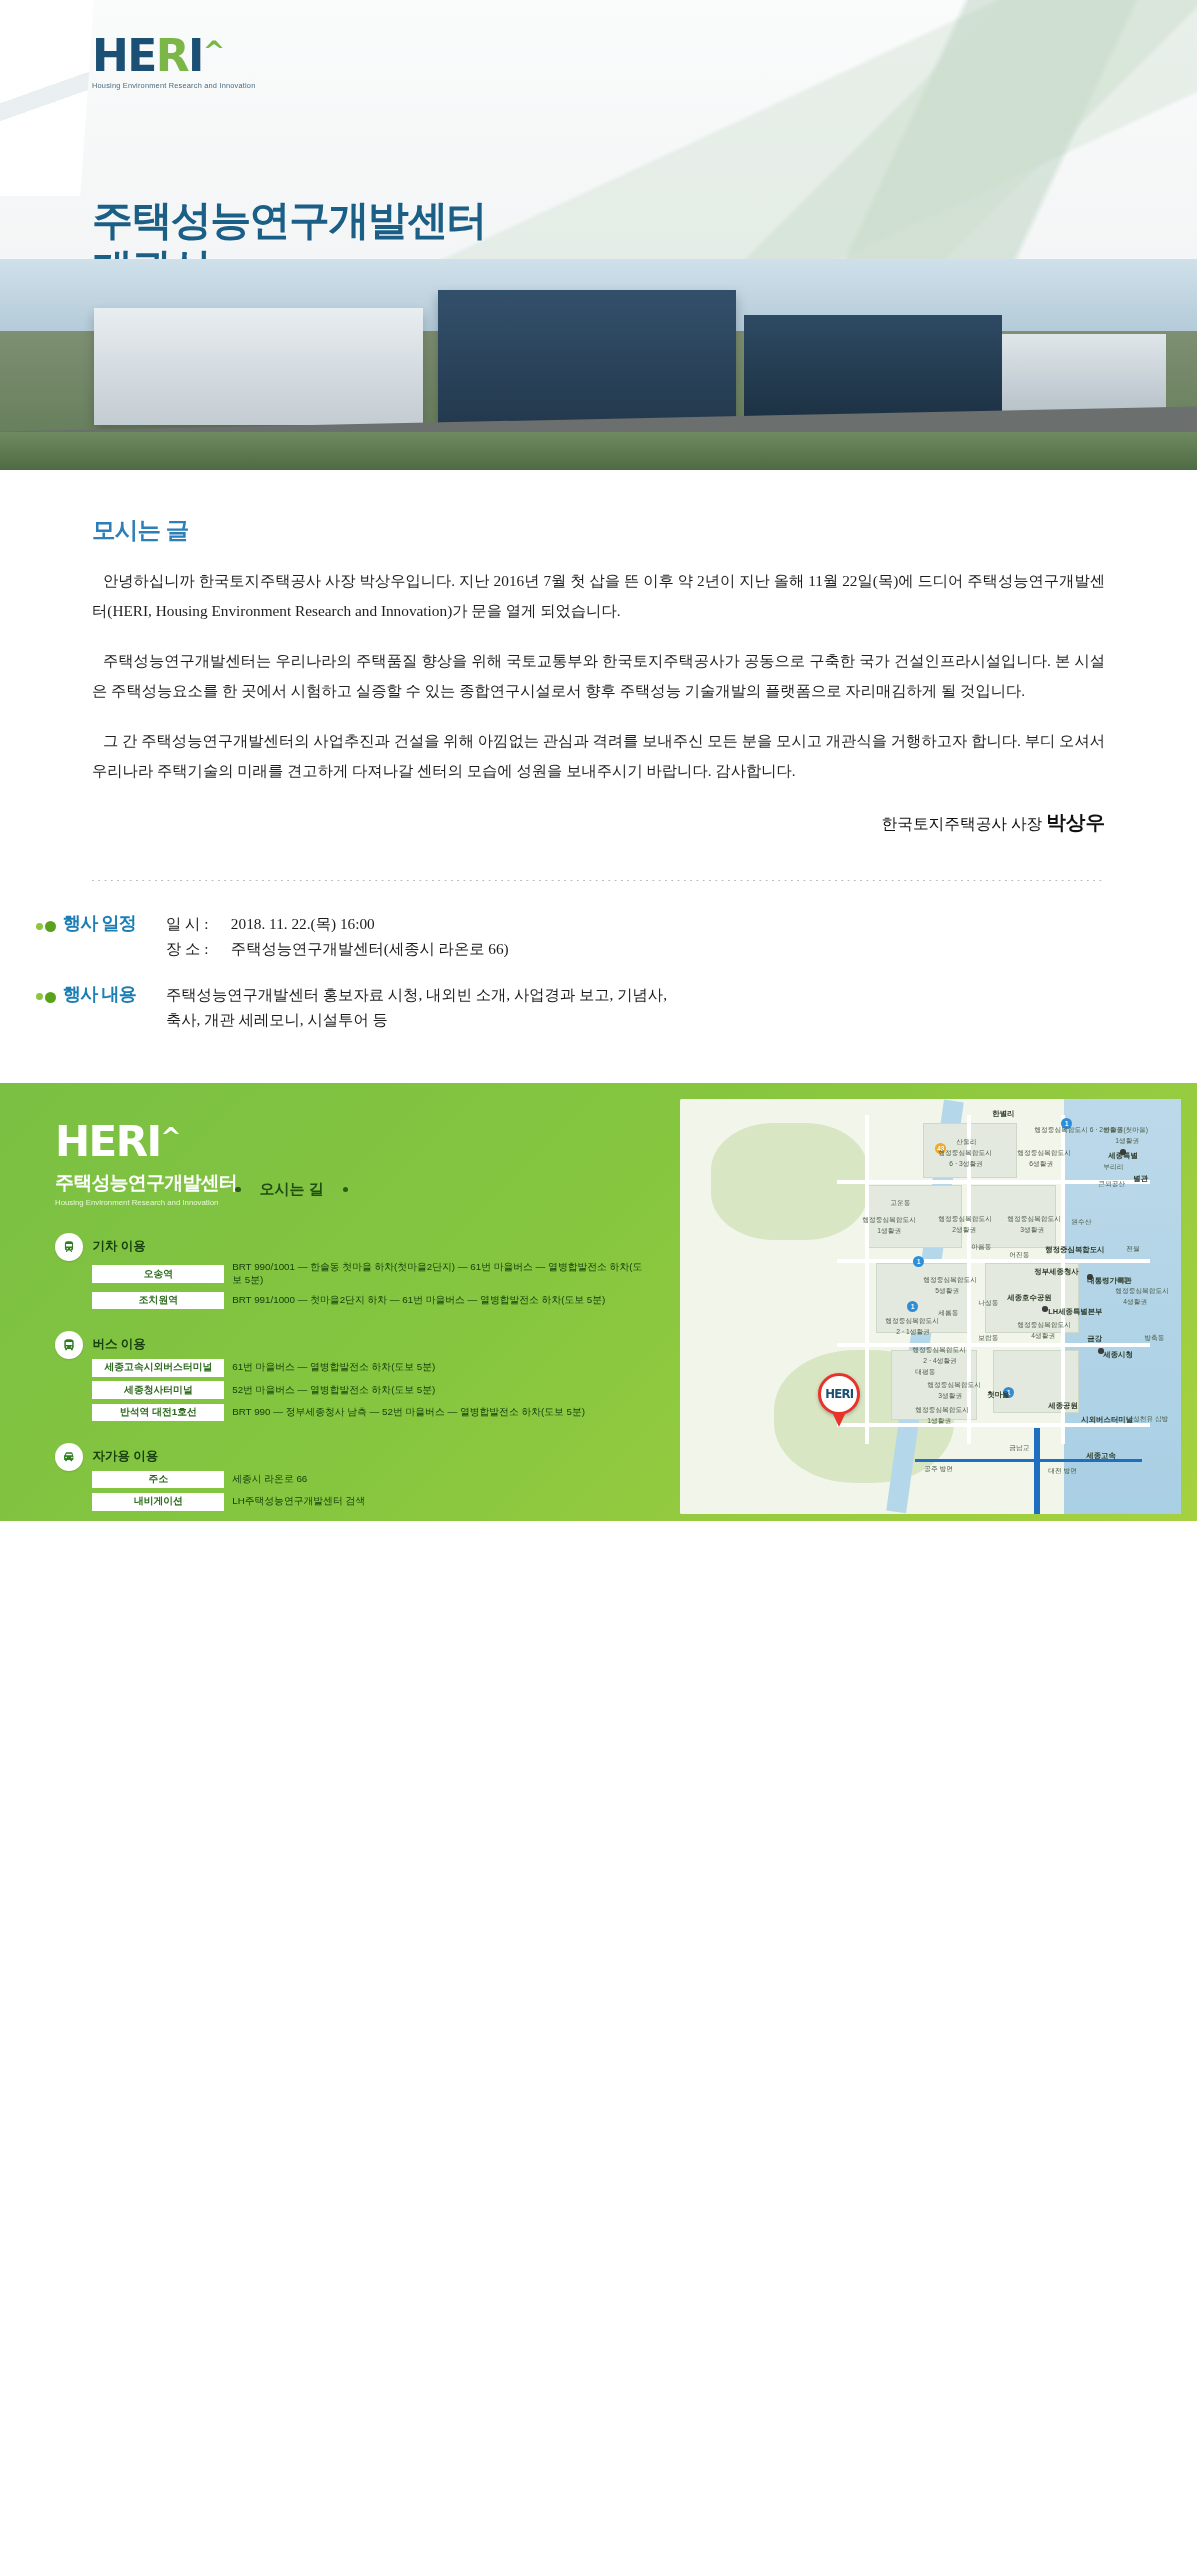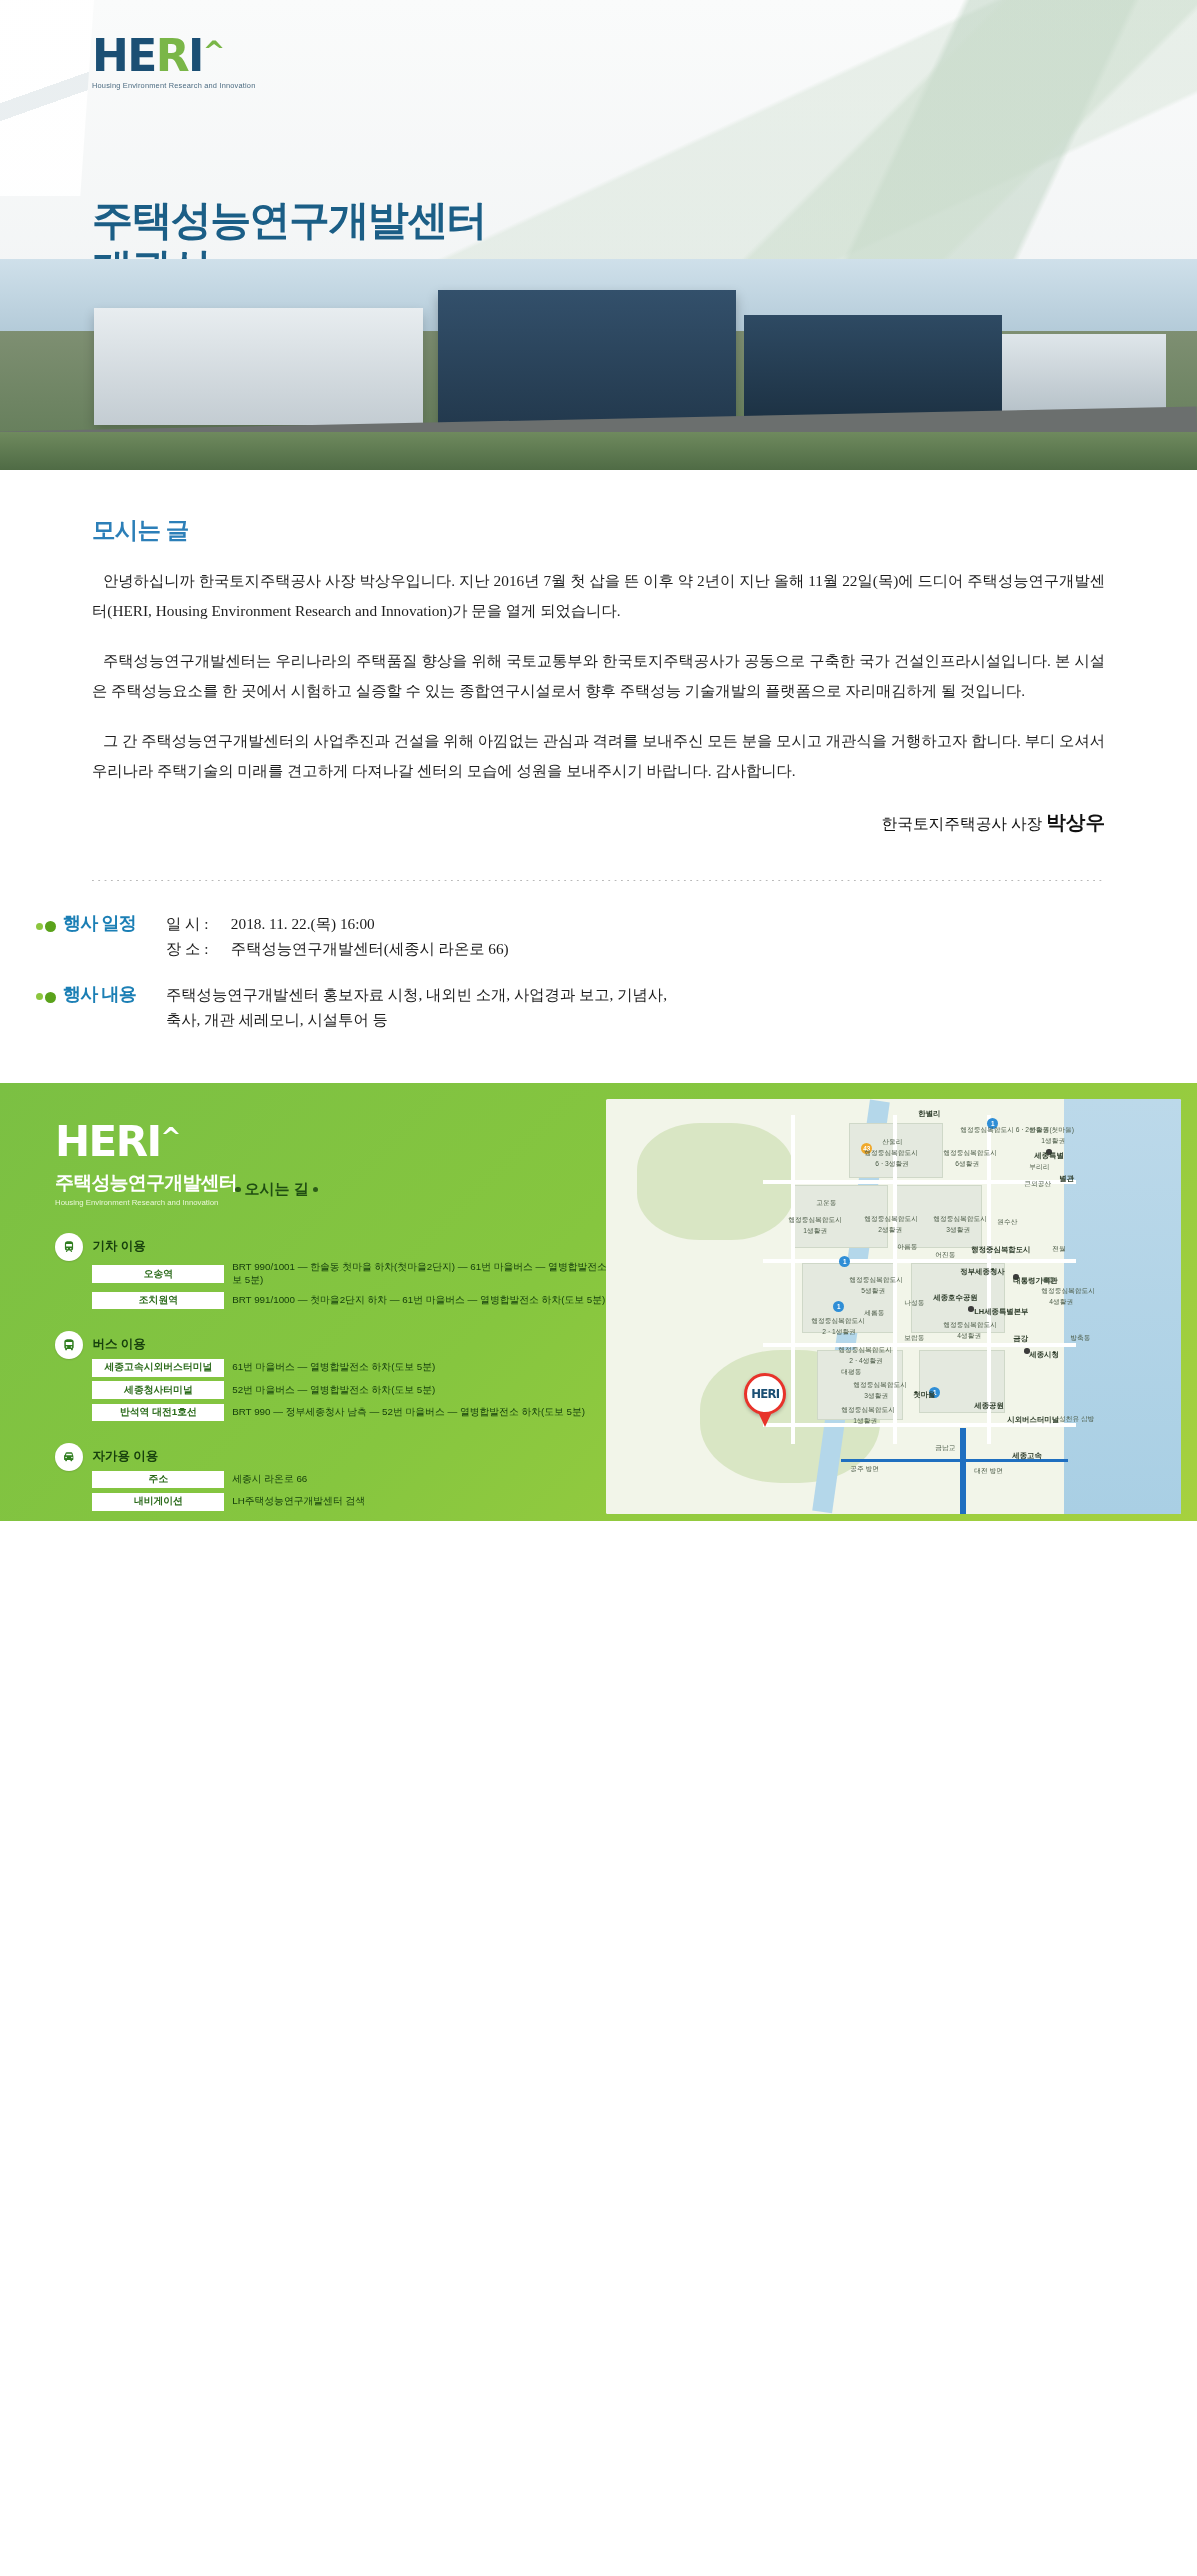--- a/index.html
+++ b/index.html
@@ -145,41 +145,41 @@
   .mapsec {
     position:relative; height: 438px; overflow:hidden;
     background: linear-gradient(135deg,#7bc043 0%, #86c63f 45%, #a6d13f 100%);
   }
   .map-left { position:absolute; left:55px; top:38px; width:595px; }
   .map-logo { font-family:"DejaVu Sans",sans-serif; font-size:42px; font-weight:700;
     color:#ffffff; letter-spacing:-1.6px; line-height:1; }
   .map-logo .hat { font-size:25px; position:relative; top:-11px; }
   .map-logo-kr { font-size:19px; color:#fff; font-weight:700; margin-top:6.3px; letter-spacing:-0.8px;}
   .map-logo-en { font-size:7.8px; color:#eaf7d8; margin-top:2.3px; }
-  .map-way { display:flex; align-items:center; gap:4px; margin-top:-27px; margin-left:180px; }
+  .map-way { display:flex; align-items:center; gap:19px; margin-top:-27px; margin-left:180px; }
   .map-way .dot { width:5.5px;height:5.5px;background:#2c5c18;border-radius:50%; }
   .map-way span { font-size:15px; color:#1f4d12; font-weight:700; }
 
   .route { margin-top:34px; }
   .route-row { display:flex; align-items:flex-start; margin-bottom:17px; }
   .route-ico {
     flex:0 0 auto; width:28px; height:28px; border-radius:50%;
     background:#ffffff; display:flex; align-items:center; justify-content:center;
     margin-right:9.4px; box-shadow:0 0.8px 1.6px rgba(0,0,0,.15);
   }
   .route-ico svg { display:block; }
   .route-main { flex:1 1 auto; }
   .route-title { font-size:12.5px; font-weight:700; color:#17400d; margin:4.7px 0 6.3px 0; }
   .route-line { display:flex; align-items:center; gap:7.8px; margin-bottom:4.7px; font-size:9.8px; color:#1d3f12;}
   .tagw { background:#ffffff; color:#2a6a1a; font-weight:700; font-size:9.8px;
     padding:2.3px 7.8px; border-radius:0; min-width:132px; display:inline-block; text-align:center;}
   .route-desc { color:#16400c; }
 
   .map-right {
-    position:absolute; right:15.7px; top:15.7px; width:575px; height:415px;
+    position:absolute; right:15.7px; top:15.7px; width:501px; height:415px;
     background:#f2f5e9; border-radius:1.6px; overflow:hidden;
   }
   .mr-water { position:absolute; right:0; top:0; width:117px; height:100%;
     background:linear-gradient(180deg,#bcd9ea,#a9cfe4); }
   .mr-river { position:absolute; left:235px; top:0; width:20.4px; height:100%;
     background:#b4d7ea; transform:rotate(8deg); }
   .mr-green1 { position:absolute; left:31px; top:23.5px; width:157px; height:117px;
     background:#d9e6c4; border-radius:40%; }
   .mr-green2 { position:absolute; left:94px; bottom:31px; width:180px; height:133px;
     background:#d9e6c4; border-radius:45%; }

